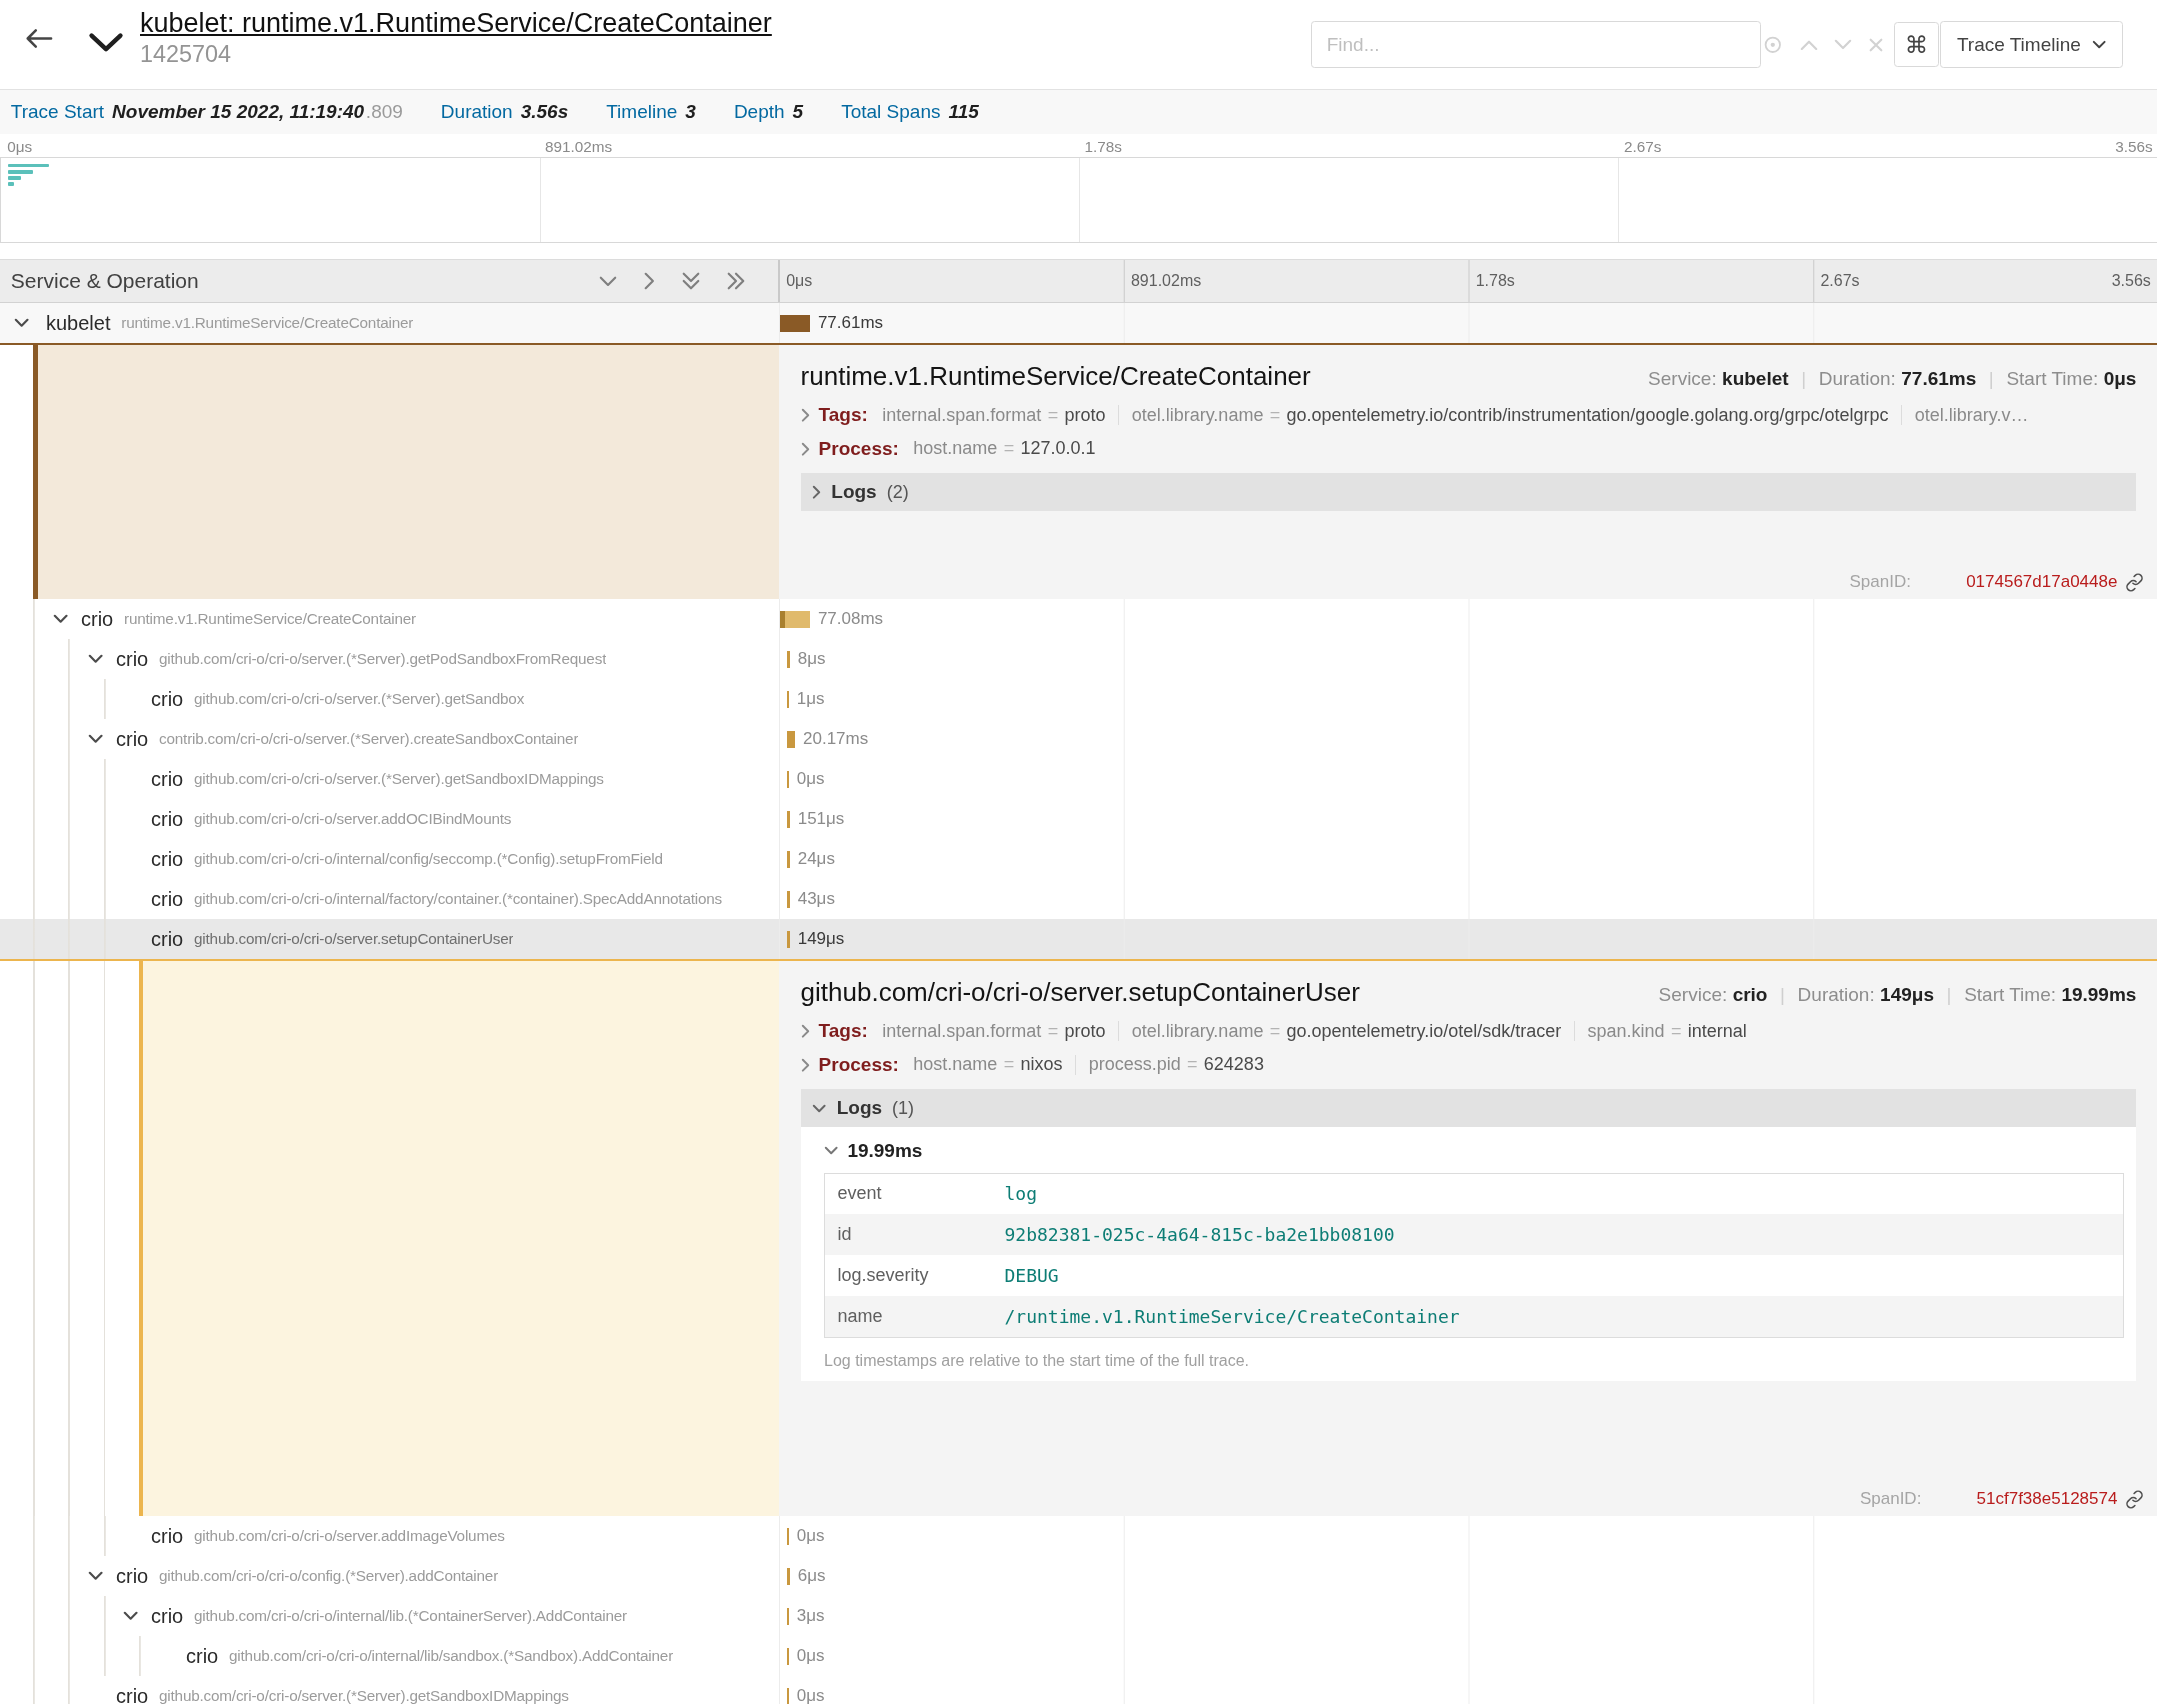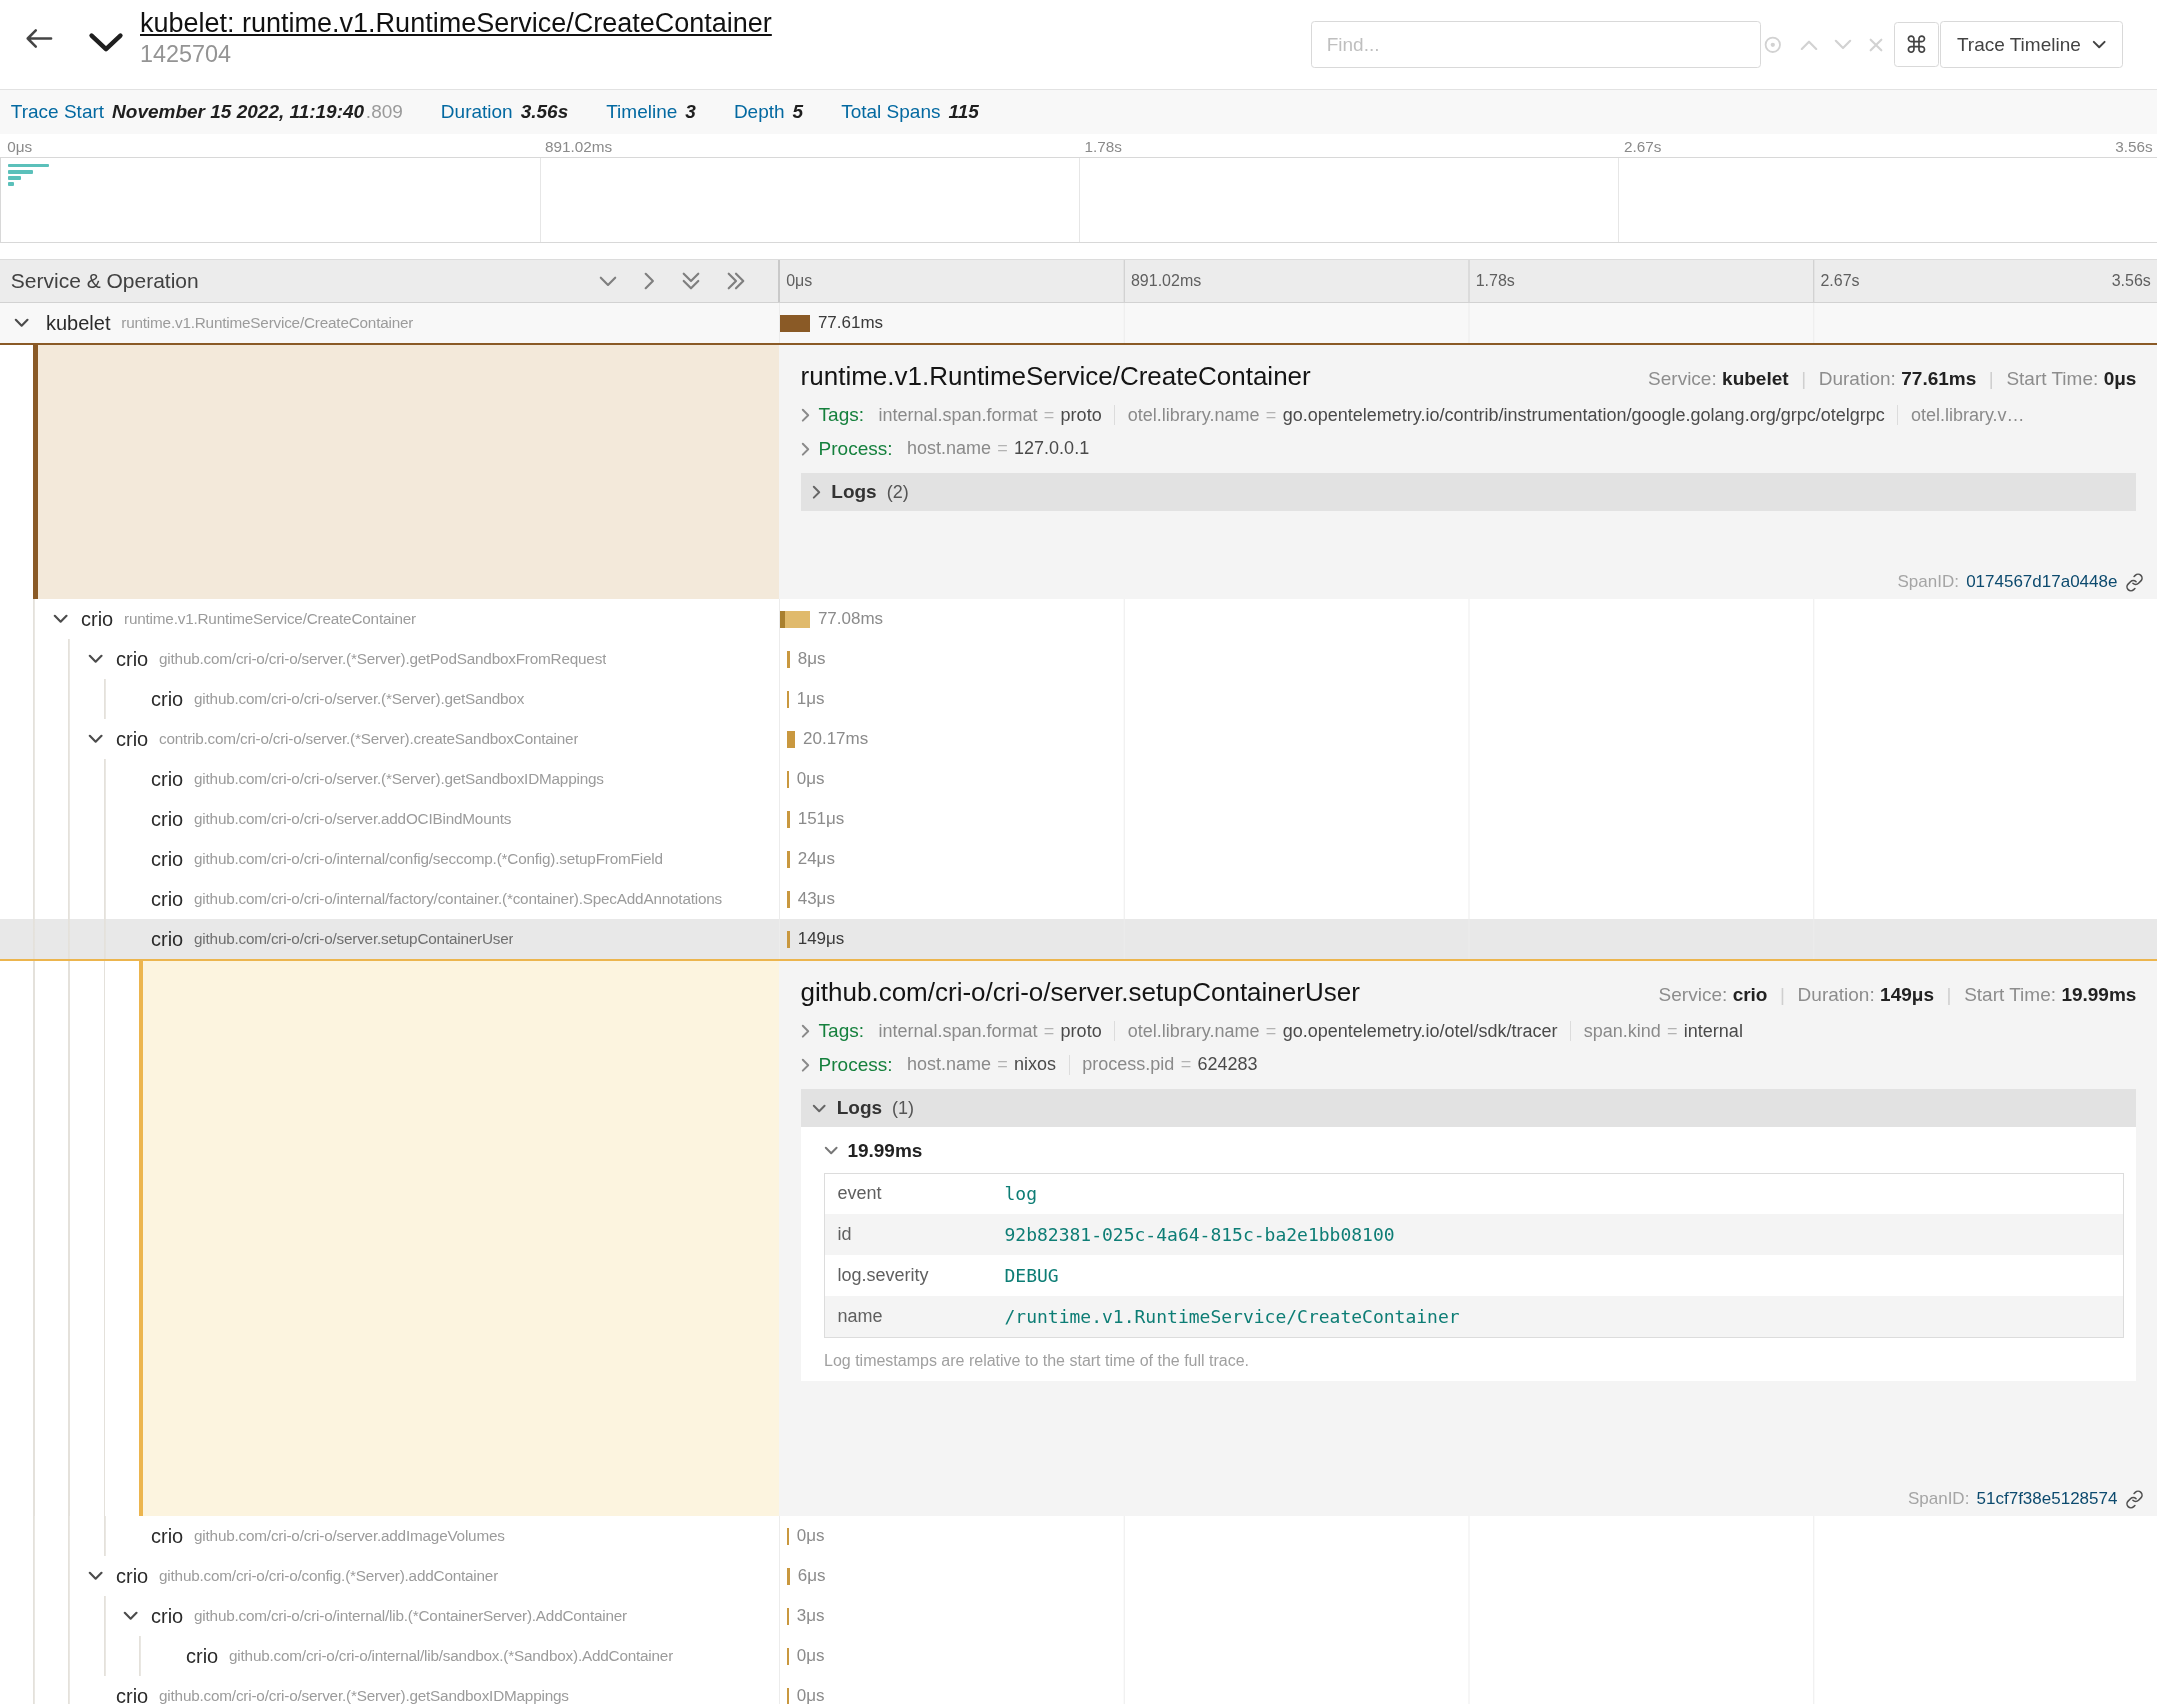--- a/index.html
+++ b/index.html
@@ -85,29 +85,29 @@
   .dl-2 { background:linear-gradient(to right,#ffffff 0 33px,#e4e1db 33px 35px,#ffffff 35px 68px,#e4e1db 68px 70px,#ffffff 70px 104px,#e4e1db 104px 105px,#ffffff 105px 139px,#ecb54e 139px 143px,#fcf4df 143px 100%); }
   .detail-right { flex:1; background:#f4f4f4; padding:16px 21.6px 7.2px 21.6px; position:relative; }
   .d-titlerow { display:flex; align-items:baseline; }
   .d-title { font-size:26px; font-weight:500; color:#141414; white-space:nowrap; overflow:hidden; }
   .d-meta { margin-left:auto; display:flex; align-items:baseline; white-space:nowrap; font-size:19px; padding-left:18px; }
   .d-meta .lab { color:#8d8d8d; margin-right:5.4px; }
   .d-meta .val { color:#222; font-weight:700; }
   .meta-sep { color:#cfcfcf; margin:0 12.6px; }
   .kv-row { display:flex; align-items:center; margin-top:11.7px; font-size:18px; overflow:hidden; white-space:nowrap; }
   .kv-row .caret { color:#8a8a8a; margin-right:9px; display:flex; flex:none; }
-  .kv-title { font-size:19px; font-weight:400; color:#15803d; margin-right:14.4px; }
+  .kv-title { font-size:19px; font-weight:700; color:#7f1d1d; margin-right:14.4px; }
   .kv-k { color:#8a8a8a; } .kv-eq { color:#b3b3b3; margin:0 6.3px; } .kv-v { color:#4a4a4a; }
   .kv-sep { border-left:0.9px solid #dcdcdc; height:20px; margin:0 12.6px; }
   .logs-bar { margin-top:13.5px; height:38px; background:#e2e2e2; display:flex; align-items:center; padding-left:11.7px; gap:10px; cursor:pointer; }
   .logs-bar .caret { color:#666; display:flex; }
   .logs-label { font-size:19px; font-weight:700; color:#333; }
   .logs-count { font-size:18px; color:#555; }
   .spanid { position:absolute; right:14.4px; bottom:7.2px; font-size:17px; color:#a5a5a5; display:flex; align-items:center; gap:7.2px; }
-  .spanid b { color:#0c4a6e; font-weight:400; }
+  .spanid b { color:#b91c1c; font-weight:400;margin-left:48px; }
   .logs-content { background:#ffffff; padding:12.6px 12.6px 10.8px 23.4px; }
   .log-time { display:flex; align-items:center; gap:9px; font-size:19px; font-weight:700; color:#222; cursor:pointer; }
   .log-time .caret { color:#777; display:flex; }
   .log-table { margin-top:10.8px; width:100%; border:0.9px solid #dcdcdc; border-collapse:collapse; }
   .log-table tr:nth-child(even) { background:#f4f4f4; }
   .log-table td { height:41px; font-size:18px; vertical-align:middle; }
   .log-table td.k { width:180px; color:#5f5f5f; padding-left:12.6px; }
   .log-table td.v { font-family:"DejaVu Sans Mono","Liberation Mono",monospace; color:#0d7d75; }
   .log-note { margin-top:14.4px; font-size:16px; color:#a0a0a0; }
 

